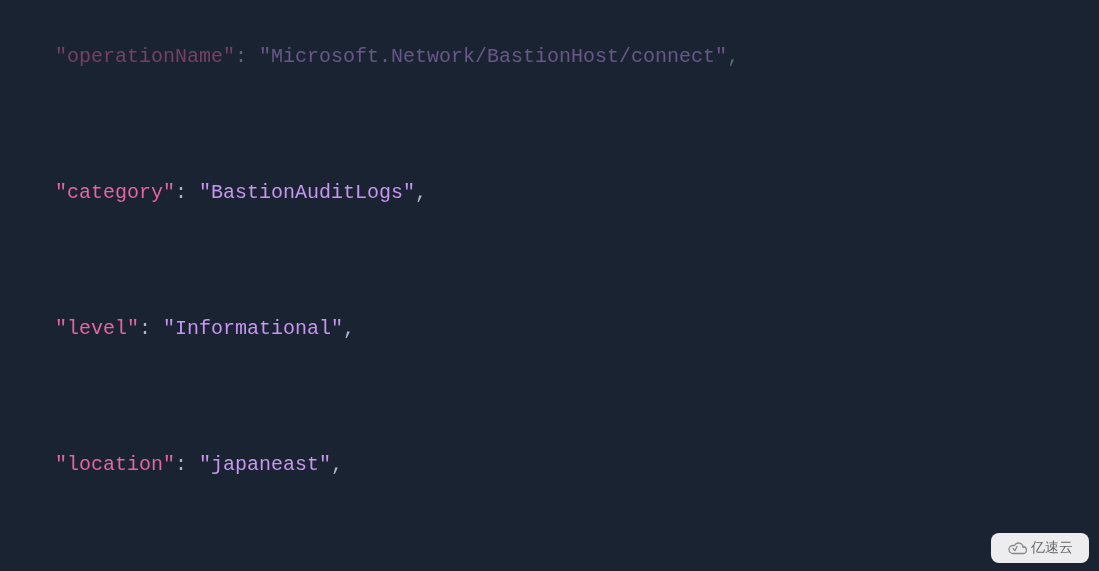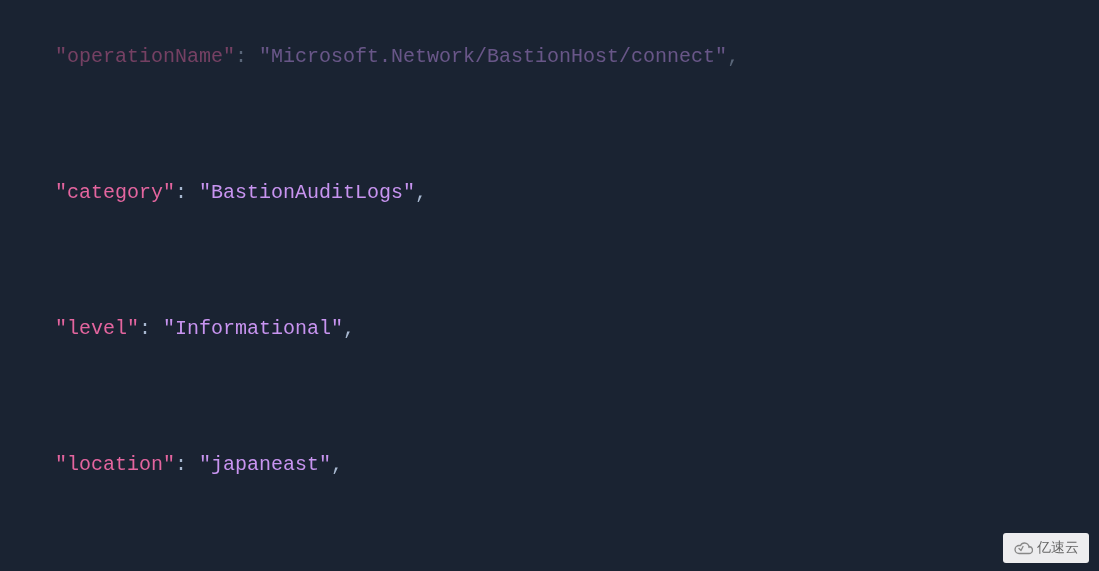--- a/index.html
+++ b/index.html
@@ -38,22 +38,22 @@
     .punct {
       color: #a8b8d0;
     }
     .watermark {
       position: absolute;
       bottom: 8px;
       right: 10px;
       background: rgba(255,255,255,0.92);
       color: #666;
       font-size: 14px;
-      padding: 3px 10px;
-      border-radius: 3px;
+      padding: 3px 16px;
+      border-radius: 8px;
       display: flex;
       align-items: center;
       gap: 4px;
       font-family: 'Microsoft YaHei', 'SimHei', sans-serif;
     }
     .watermark-icon {
       display: inline-flex;
       align-items: center;
     }
     .i1 { padding-left: 45px; }

